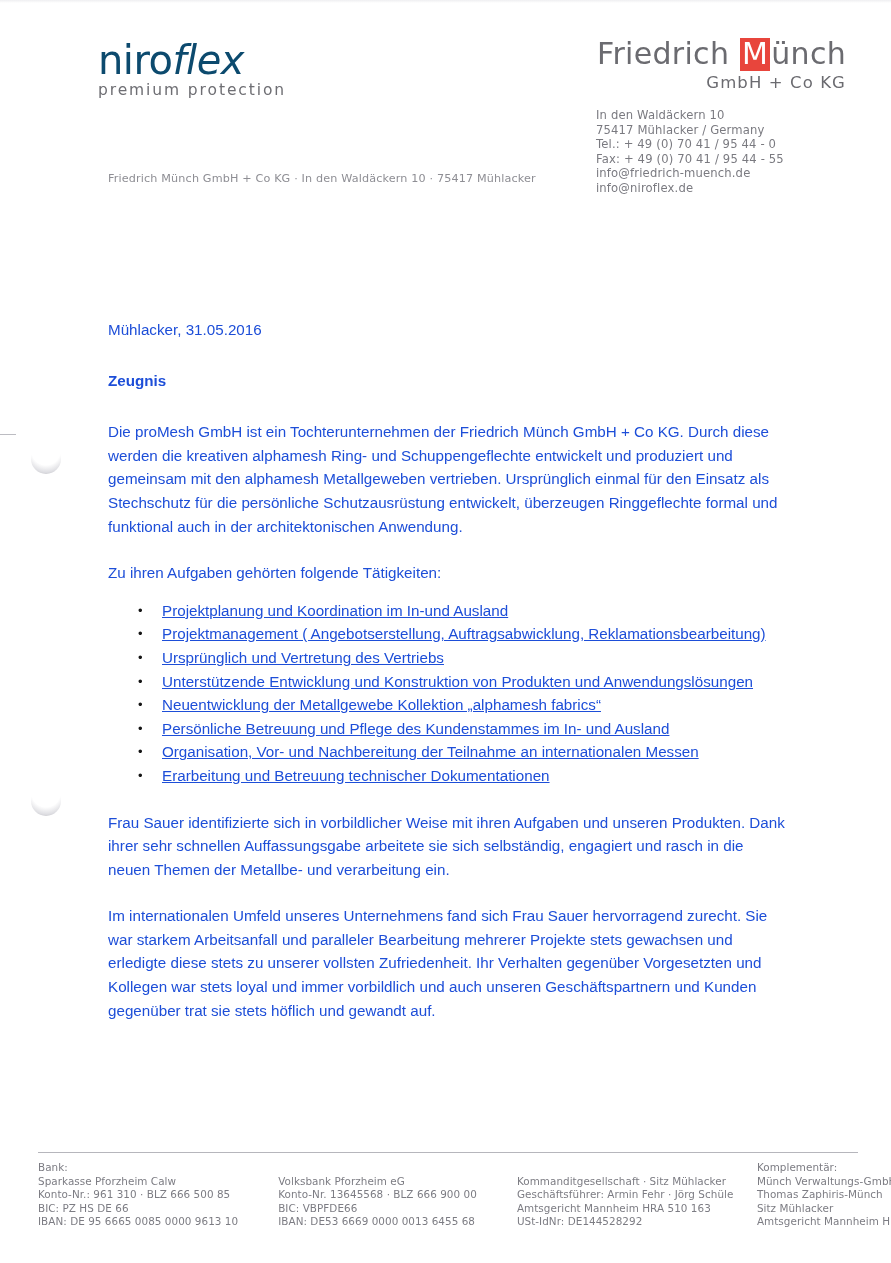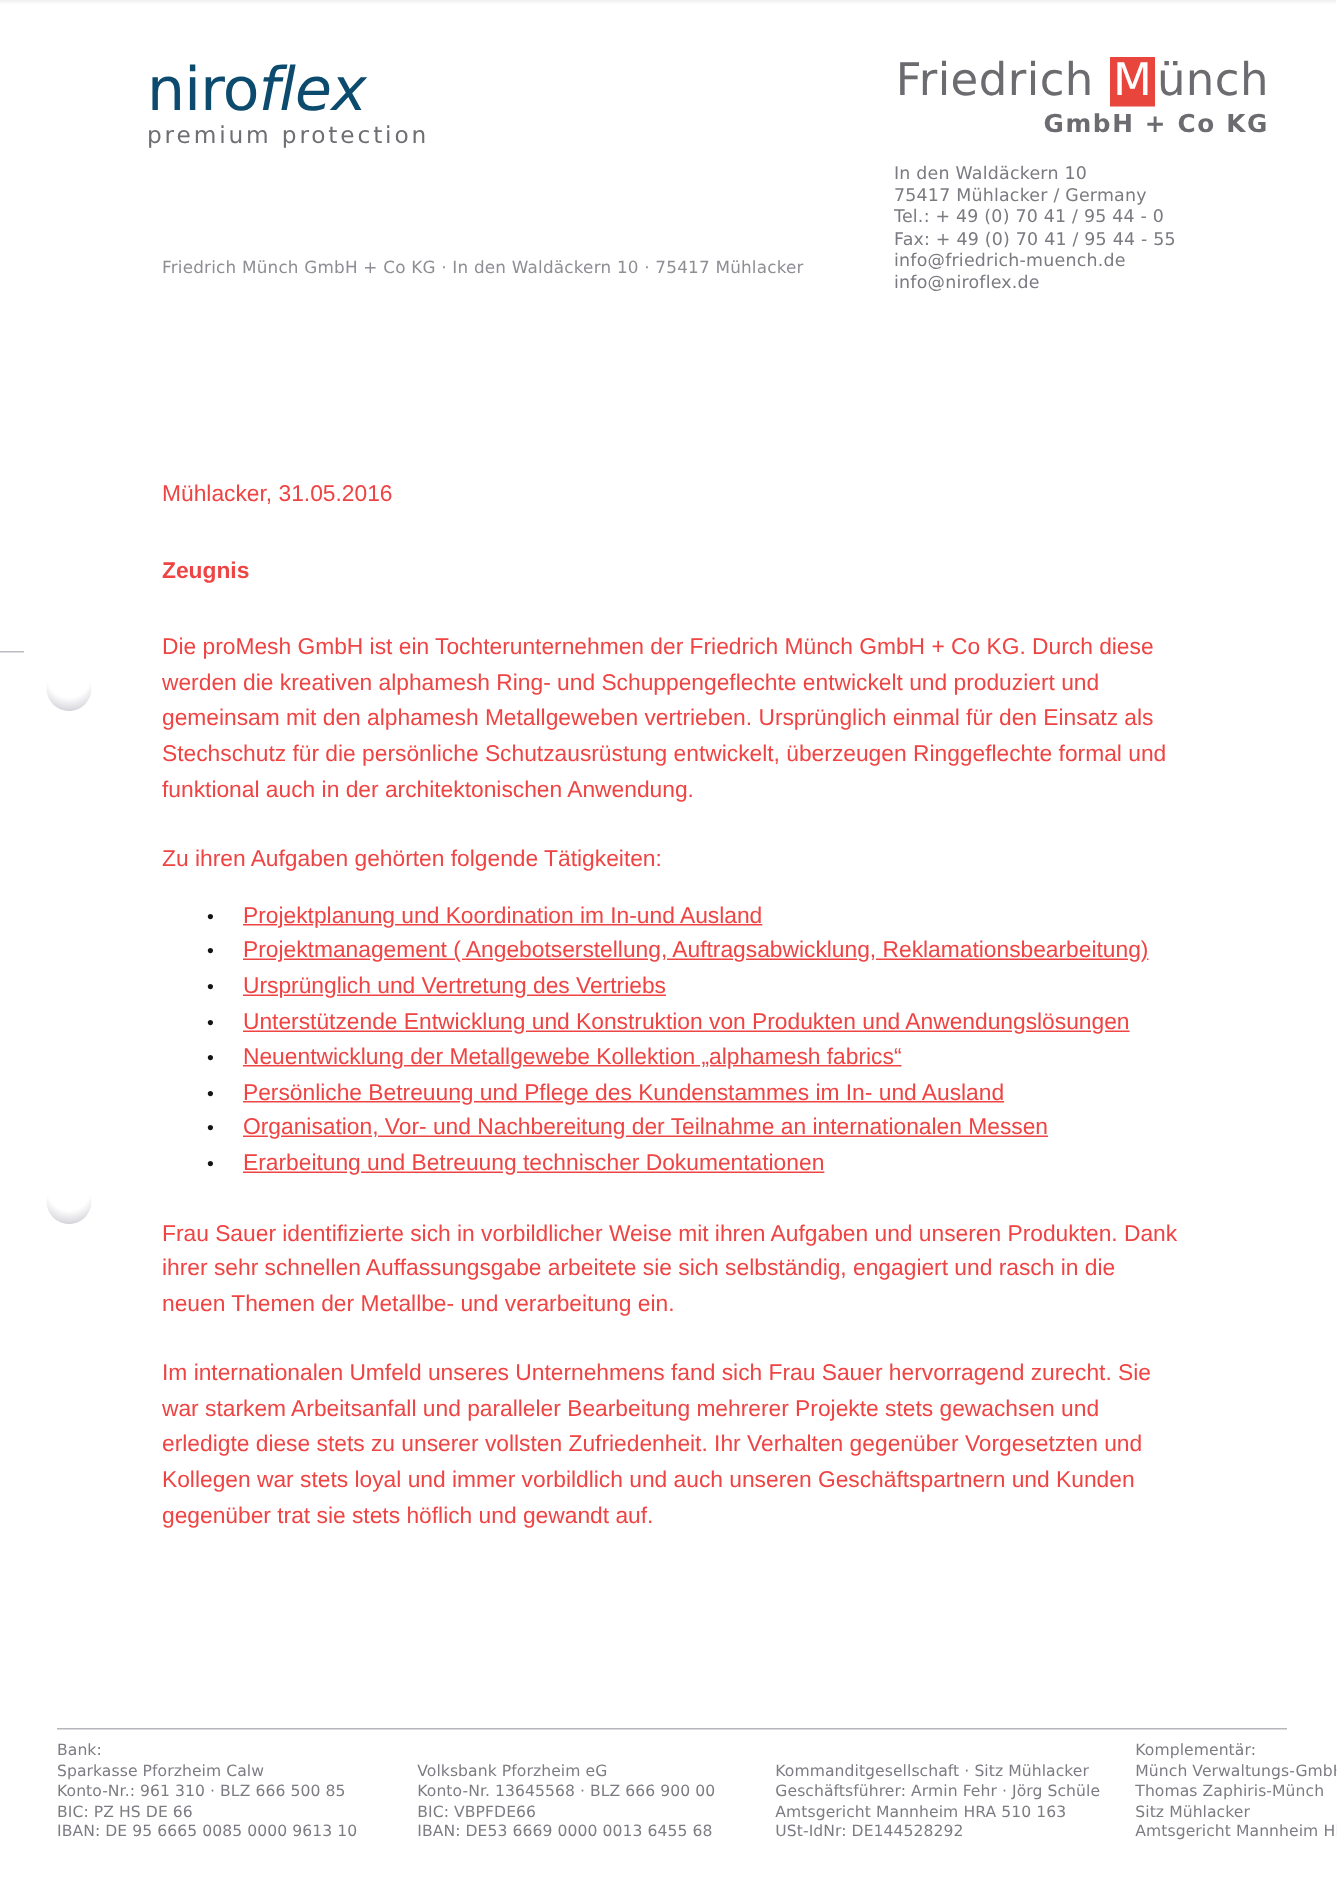--- a/index.html
+++ b/index.html
@@ -78,21 +78,20 @@
     padding: 0 2px 1px 2px;
     margin: 0 1px;
   }
   .logo-muench .line2 {
     font-family: "DejaVu Sans", sans-serif;
     font-size: 16.5px;
     color: #6b6b70;
     letter-spacing: 1.1px;
     margin-top: 2px;
     white-space: nowrap;
-    font-weight: bold;
   }
 
   .contact-block {
     position: absolute;
     left: 596px;
     top: 108px;
     font-family: "DejaVu Sans", sans-serif;
     font-size: 11.6px;
     line-height: 14.6px;
     color: #7a7a80;
@@ -112,21 +111,21 @@
   }
 
   
   .content {
     position: absolute;
     left: 108px;
     top: 318px;
     width: 680px;
     font-size: 15.2px;
     line-height: 23.6px;
-    color: #ef4444;
+    color: #1d4ed8;
   }
   .content .date {
     margin: 0 0 27px 0;
   }
   .content .doc-title {
     margin: 0 0 28px 0;
     font-weight: bold;
   }
   .content p.para {
     margin: 0 0 23px 0;

